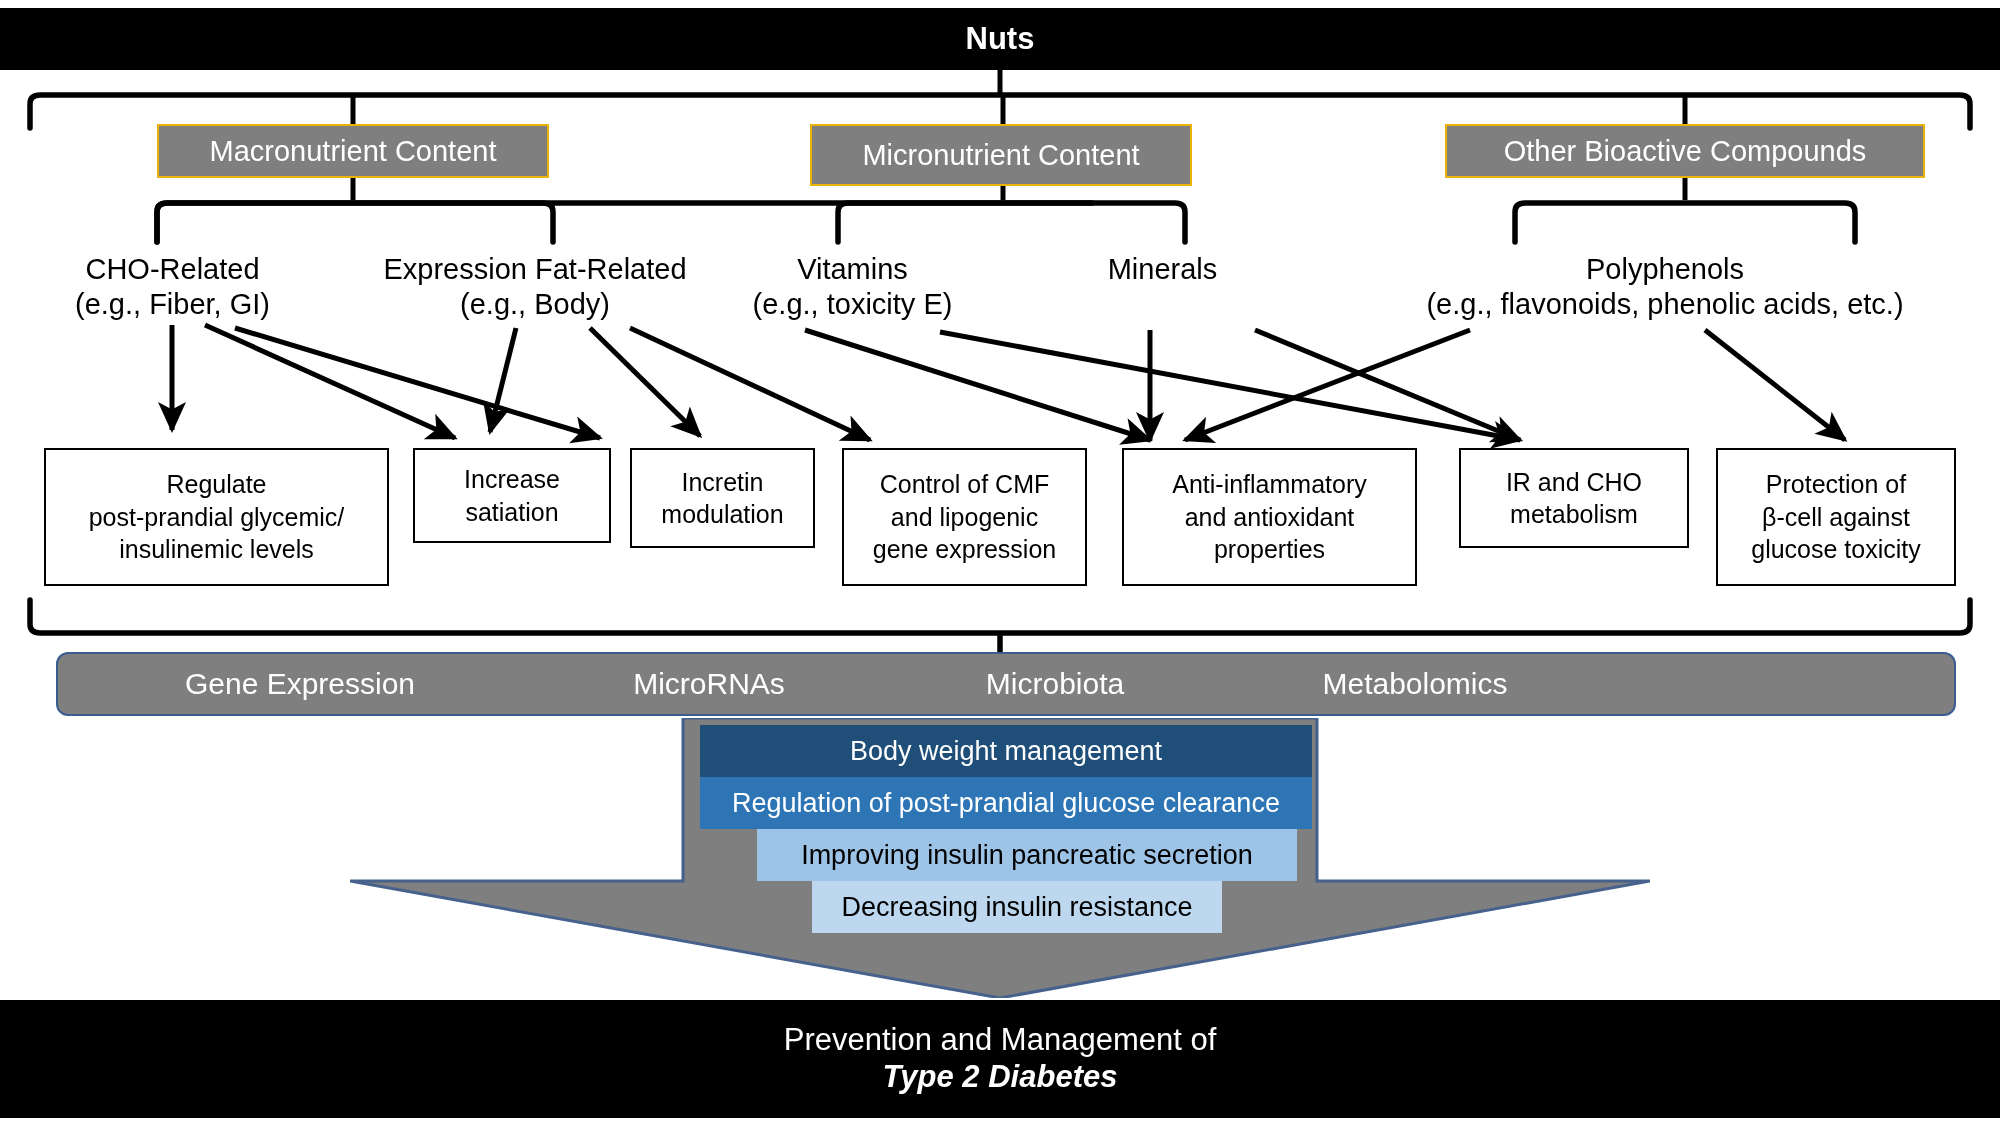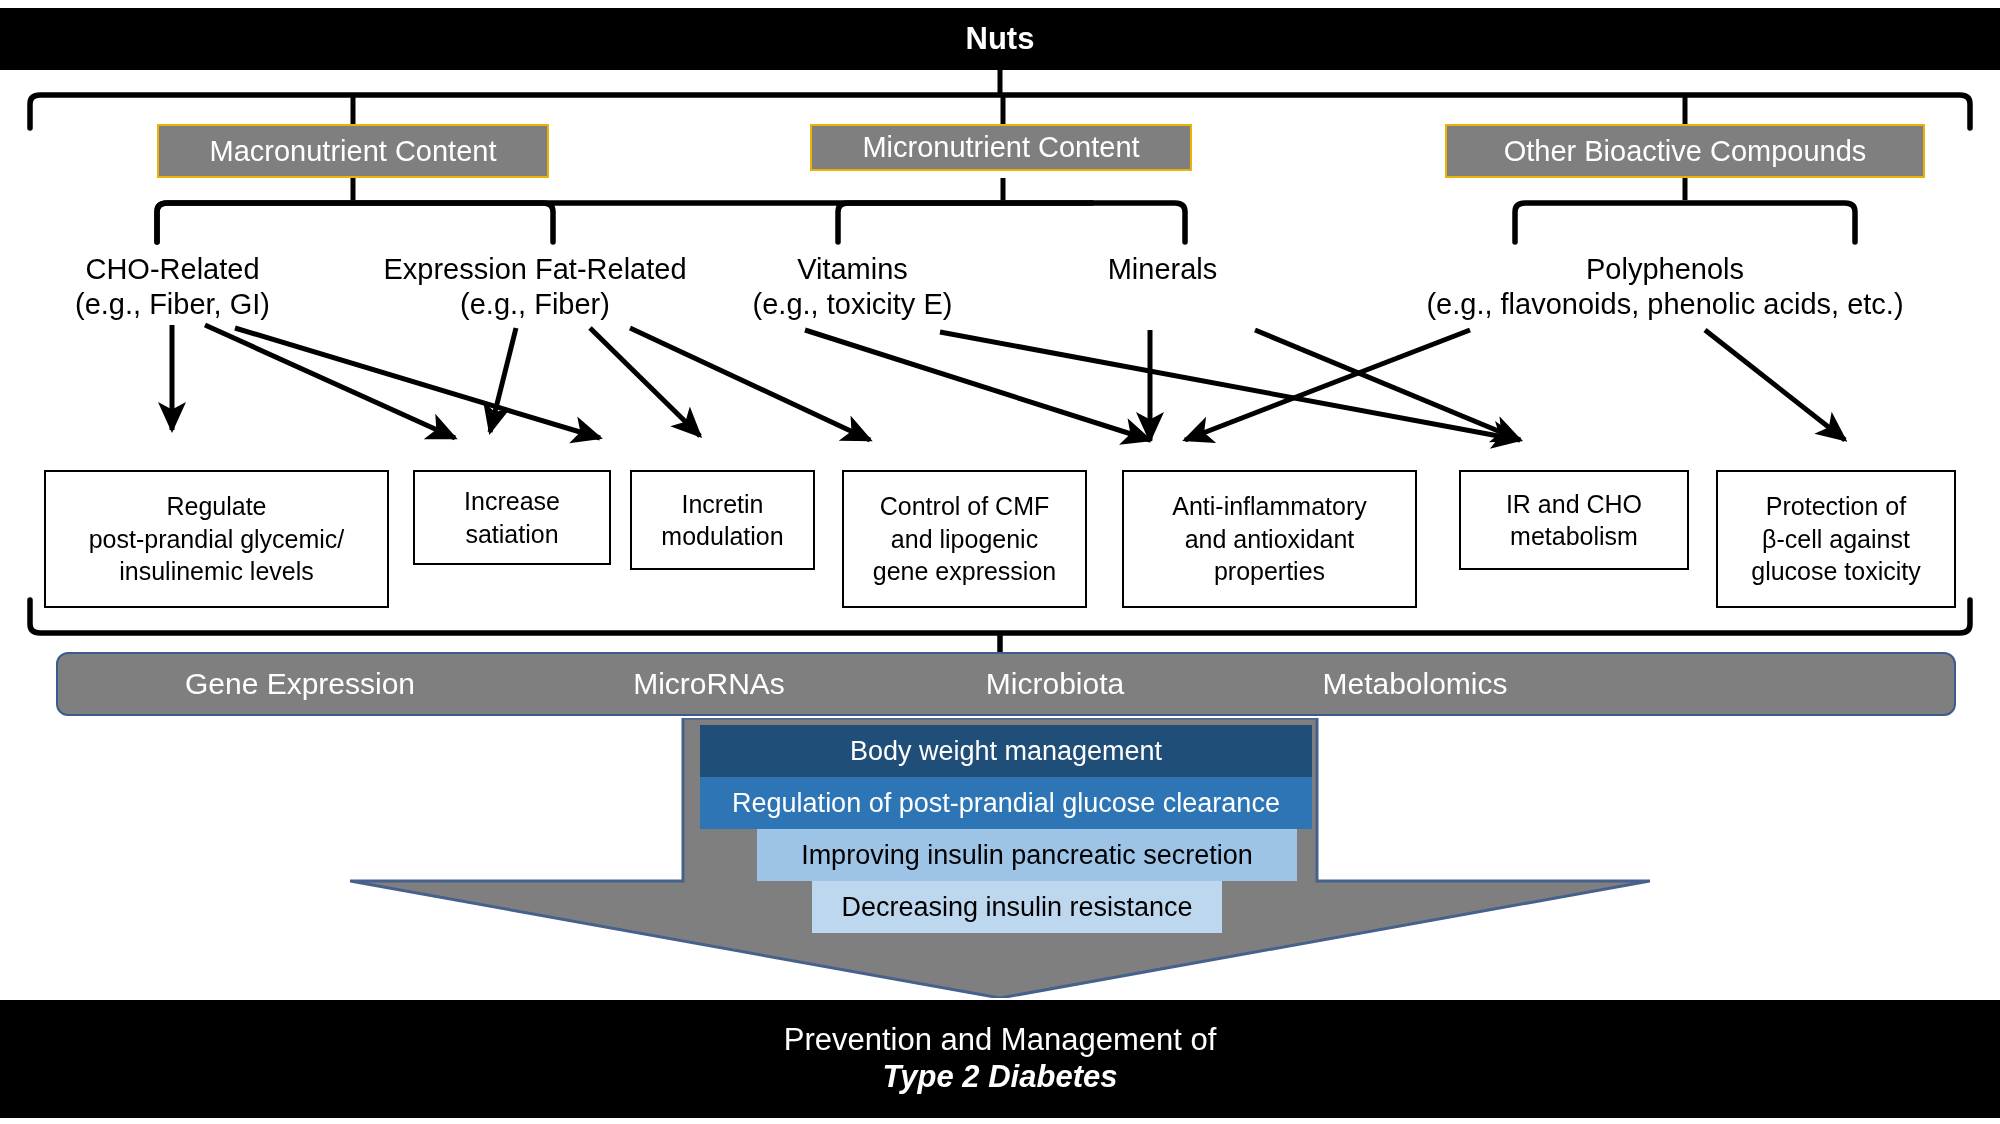--- a/index.html
+++ b/index.html
@@ -34,21 +34,21 @@
     position:absolute;text-align:center;font-size:29px;line-height:1.22;
     color:#000000;
   }
   .srclabel sup{font-size:19px;vertical-align:super;line-height:0;}
 
   
   .obox{
     position:absolute;background:#ffffff;border:2.5px solid #000000;
     box-sizing:border-box;
     display:flex;align-items:center;justify-content:center;
-    text-align:center;font-size:25px;line-height:1.30;padding:4px 6px;margin-top:22px;
+    text-align:center;font-size:25px;line-height:1.30;padding:4px 6px;
   }
 
   
   #omics-bar{
     position:absolute;left:56px;top:652px;width:1900px;height:64px;
     background:#7F7F7F;border:2px solid #3b5c8f;border-radius:12px;
     box-sizing:border-box;
   }
   .omics-item{
     position:absolute;top:0;height:64px;display:flex;align-items:center;
@@ -131,35 +131,35 @@
     <path d="M1705,330 L1845,440"></path>
   </g>
 
   <path d="M30,600 L30,624 Q30,633 40,633 L1960,633 Q1970,633 1970,624 L1970,600" stroke="#000" stroke-width="5.5" fill="none" stroke-linecap="round"></path>
   <path d="M1000,633 L1000,652" stroke="#000" stroke-width="5.5" fill="none"></path>
 </svg>
 
 <div class="chip" style="left:157px;top:124px;width:392px;height:54px;">
   <span>Macronutrient Content</span>
 </div>
-<div class="chip" style="left:810px;top:124px;width:382px;height:47px;">
+<div class="chip" style="left:810px;top:124px;width:382px;height:62px;">
   <span>Micronutrient Content</span>
 </div>
 <div class="chip" style="left:1445px;top:124px;width:480px;height:54px;">
   <span>Other Bioactive Compounds</span>
 </div>
 
 <div class="srclabel" style="left:40px;top:252px;width:265px;">
   <div>CHO-Related</div>
   <div>(e.g., Fiber, GI)</div>
 </div>
 
 <div class="srclabel" style="left:345px;top:252px;width:380px;">
   <div>Expression Fat-Related</div>
-  <div>(e.g., Fiber)</div>
+  <div>(e.g., Body)</div>
 </div>
 
 <div class="srclabel" style="left:725px;top:252px;width:255px;">
   <div>Vitamins</div>
   <div>(e.g., toxicity E)</div>
 </div>
 
 <div class="srclabel" style="left:1000px;top:252px;width:325px;">
   <div>Minerals</div>
 </div>

